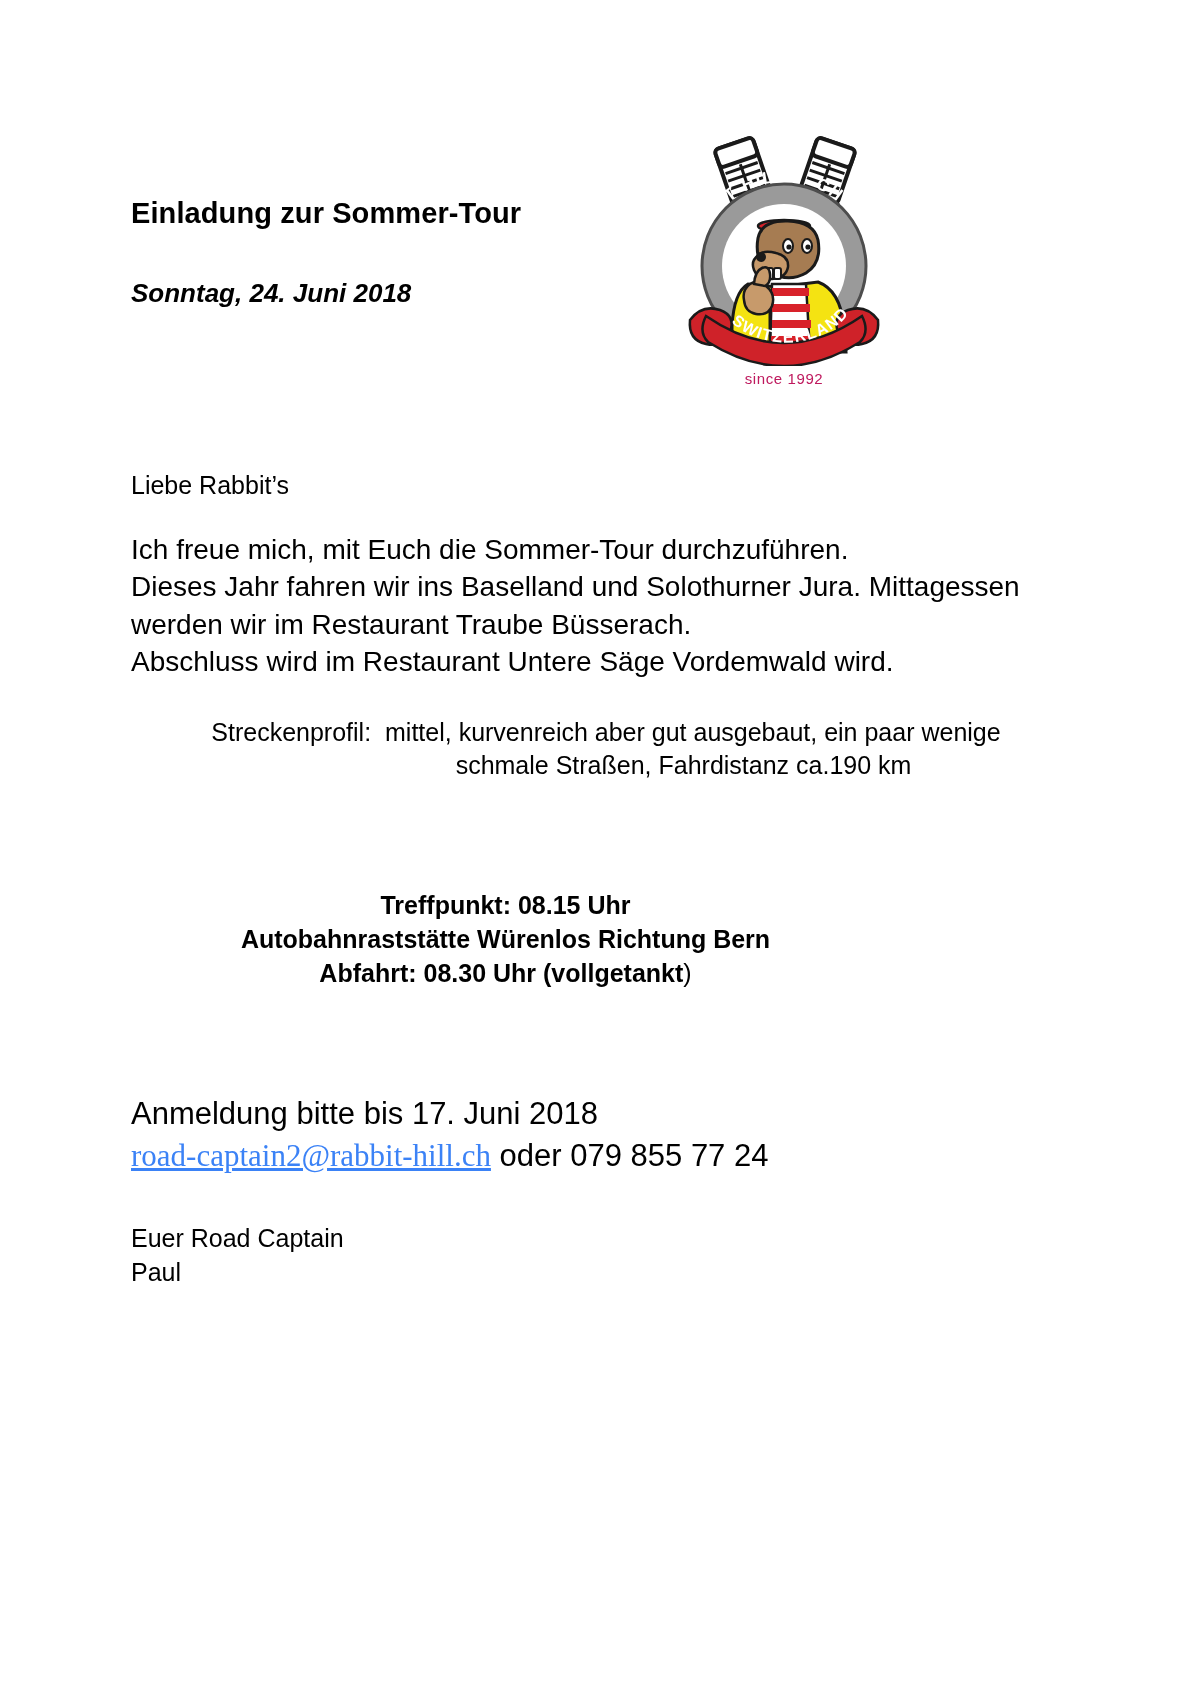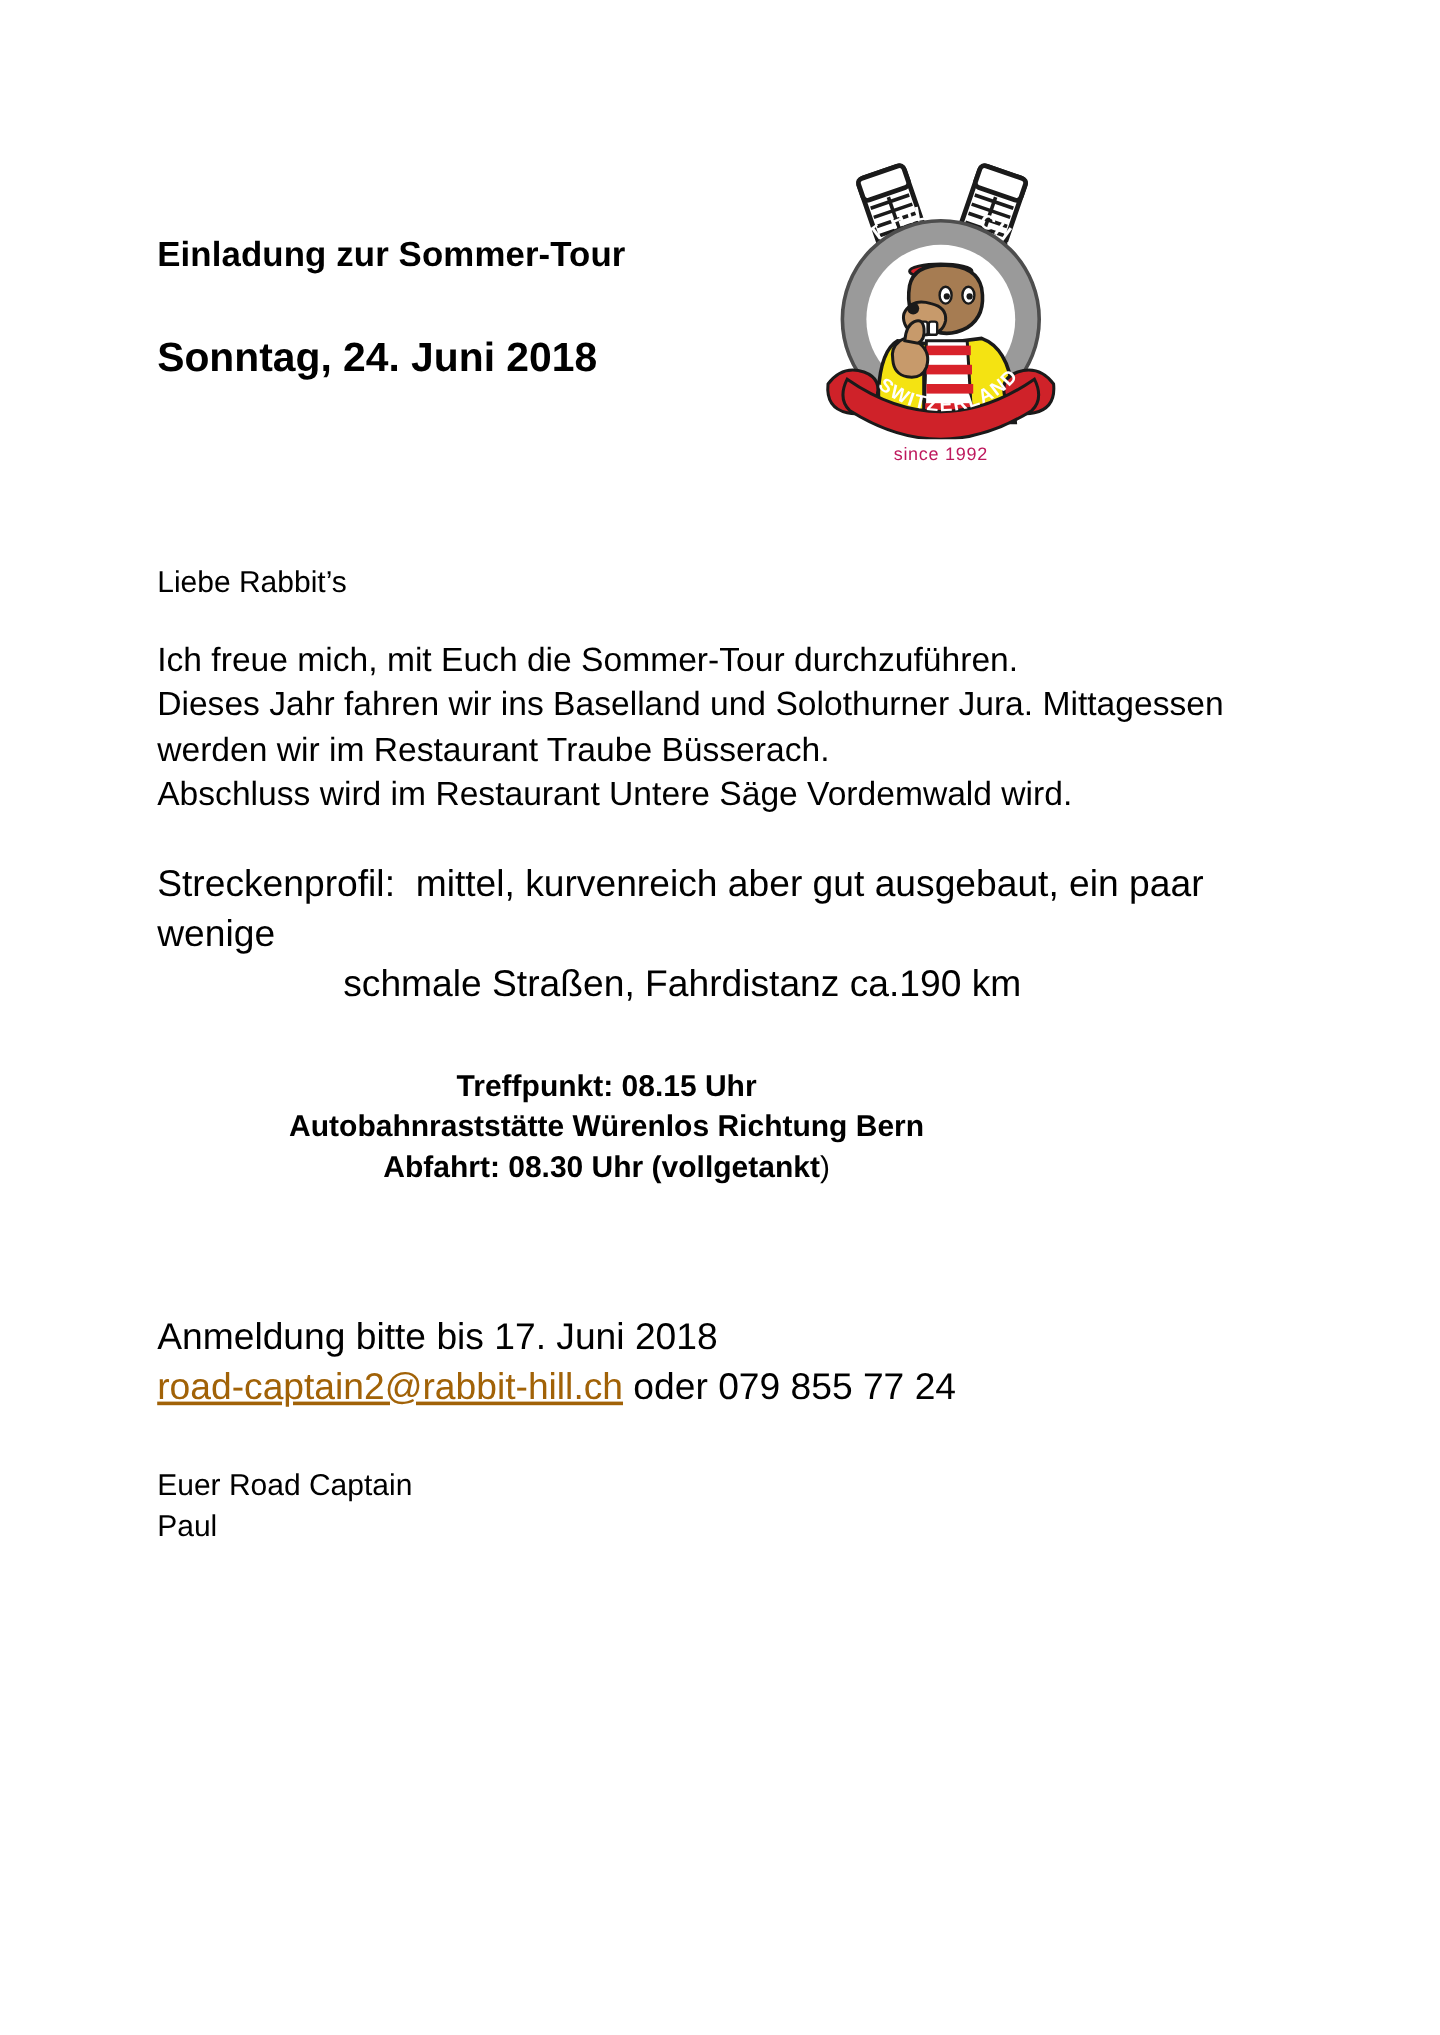--- a/index.html
+++ b/index.html
@@ -37,26 +37,27 @@
   }
   .doc-title {
     font-size: 29px;
     font-weight: bold;
     letter-spacing: 0.1px;
     line-height: 1.2;
     margin: 0;
     white-space: nowrap;
   }
   .doc-subtitle {
-    font-size: 34px;
+    font-size: 26px;
     font-weight: bold;
     line-height: 1.2;
     margin: 0;
     margin-top: 47px;
     white-space: nowrap;
+    font-style: italic;
   }
 
   
   .logo-wrap {
     position: absolute;
     left: 676px;
     top: 134px;
     width: 232px;
     height: 262px;
   }
@@ -91,24 +92,25 @@
   .para {
     font-size: 28px;
     line-height: 1.33;
     margin: 0;
     margin-top: 30px;
   }
   .para .line { display: block; white-space: nowrap; }
   .para .line.wrap { white-space: normal; }
 
   .profile {
-    font-size: 31px;
+    font-size: 25px;
     line-height: 1.33;
-    margin: 0;
+    margin: 13px;
     margin-top: 36px;
+    text-align: center;
   }
   .profile .line { display: block; }
   .profile .line.indent { padding-left: 155px; }
 
   
   .highlight {
     position: absolute;
     left: 0;
     top: 888px;
     width: 1011px;
@@ -130,22 +132,23 @@
     top: 1093px;
     width: 900px;
   }
   .signup .line {
     display: block;
     font-size: 31px;
     line-height: 1.35;
     white-space: nowrap;
   }
   .mail-link {
-    color: #a16207;
+    color: #3b82f6;
     text-decoration: underline;
+    font-family: Liberation Serif, serif;
   }
 
   
   .signature {
     position: absolute;
     left: 131px;
     top: 1222px;
     width: 600px;
   }
   .signature .line {

